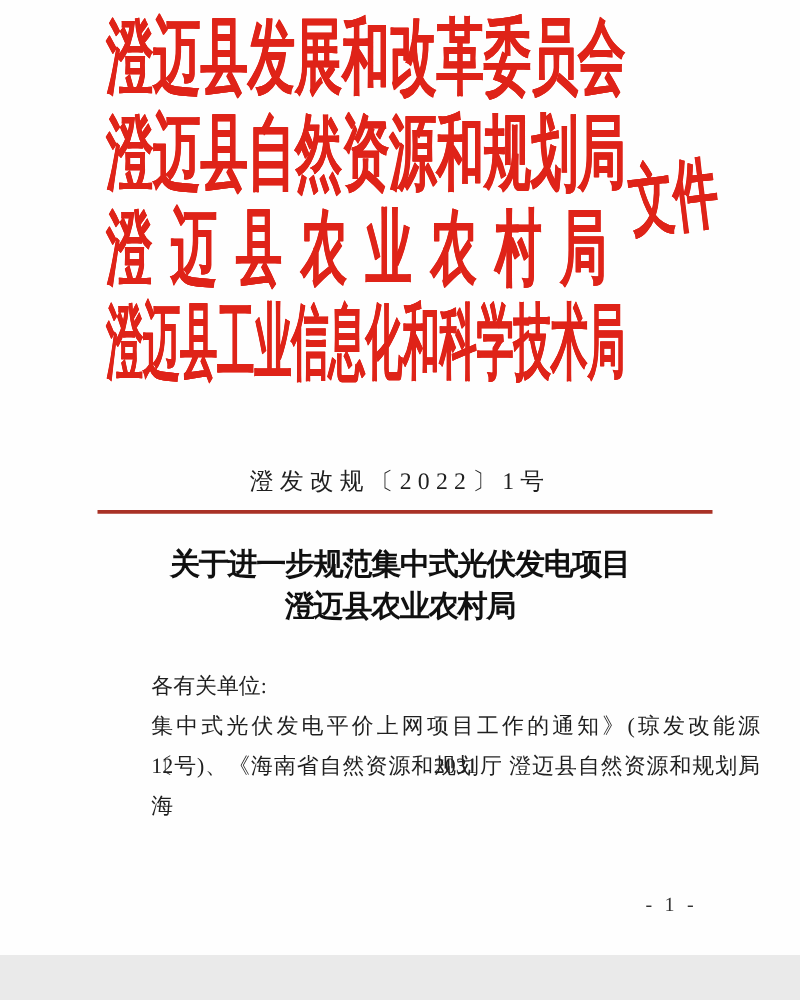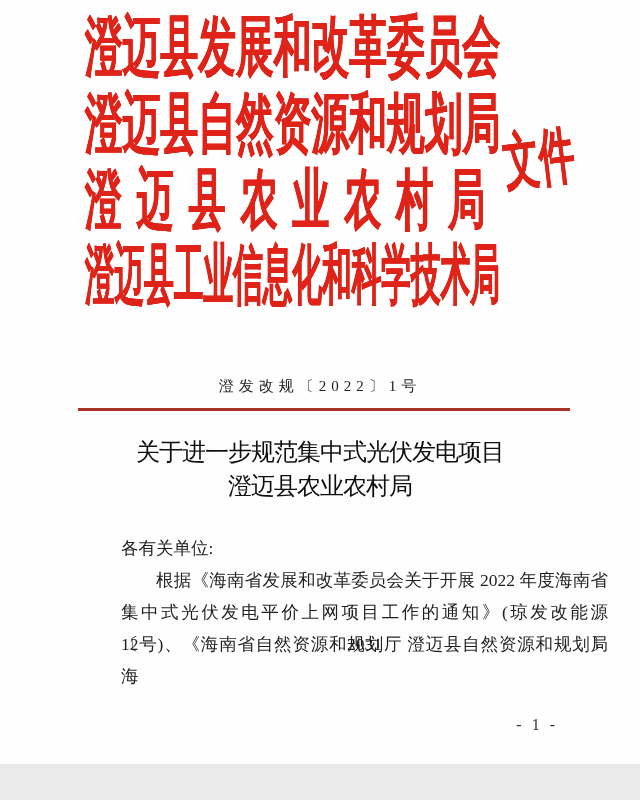--- a/index.html
+++ b/index.html
@@ -36,32 +36,32 @@
     font-size:62px;line-height:1;white-space:nowrap;
     transform:rotate(-7deg) scaleX(0.57);
     transform-origin:left top;
     font-family:"Liberation Serif","DejaVu Serif",serif;
     text-shadow:0.5px 0 var(--red), -0.5px 0 var(--red);
   }
   
   .doc-number{
     position:absolute;left:0;right:0;top:374px;
     text-align:center;color:var(--ink);
-    font-size:15px;letter-spacing:5px;line-height:24px;
+    font-size:19px;letter-spacing:5px;line-height:24px;
   }
   
   .red-rule{
     position:absolute;left:78px;top:408px;width:492px;height:2.5px;
     background:var(--rule);
   }
   
   .title{
     position:absolute;left:0;right:0;top:435px;
     text-align:center;color:#101010;
-    font-weight:normal;font-size:24px;line-height:34px;
+    font-weight:bold;font-size:24px;line-height:34px;
     letter-spacing:-1px;
   }
   
   .body-text{
     position:absolute;left:85px;top:532px;width:487px;
     color:var(--ink);
     font-size:17.5px;line-height:32px;margin-left:36px;
   }
   .body-line{height:32px;white-space:nowrap;}
   .body-line.fill{
@@ -101,20 +101,19 @@
 
   <div class="red-rule"></div>
 
   <div class="title">
     <div>关于进一步规范集中式光伏发电项目</div>
     <div>澄迈县农业农村局</div>
   </div>
 
   <div class="body-text">
     <div class="body-line">各有关单位:</div>
-    <div class="body-line indent fill">根据《海南省发展和改革委员会关于开展 2022 年度海南省</div>
     <div class="body-line fill">集中式光伏发电平价上网项目工作的通知》(琼发改能源〔2031〕</div>
     <div class="body-line fill">12号)、《海南省自然资源和规划厅 澄迈县自然资源和规划局 海</div>
   </div>
 
   <div class="page-number">- 1 -</div>
 
 </div>
 
 </body></html>

